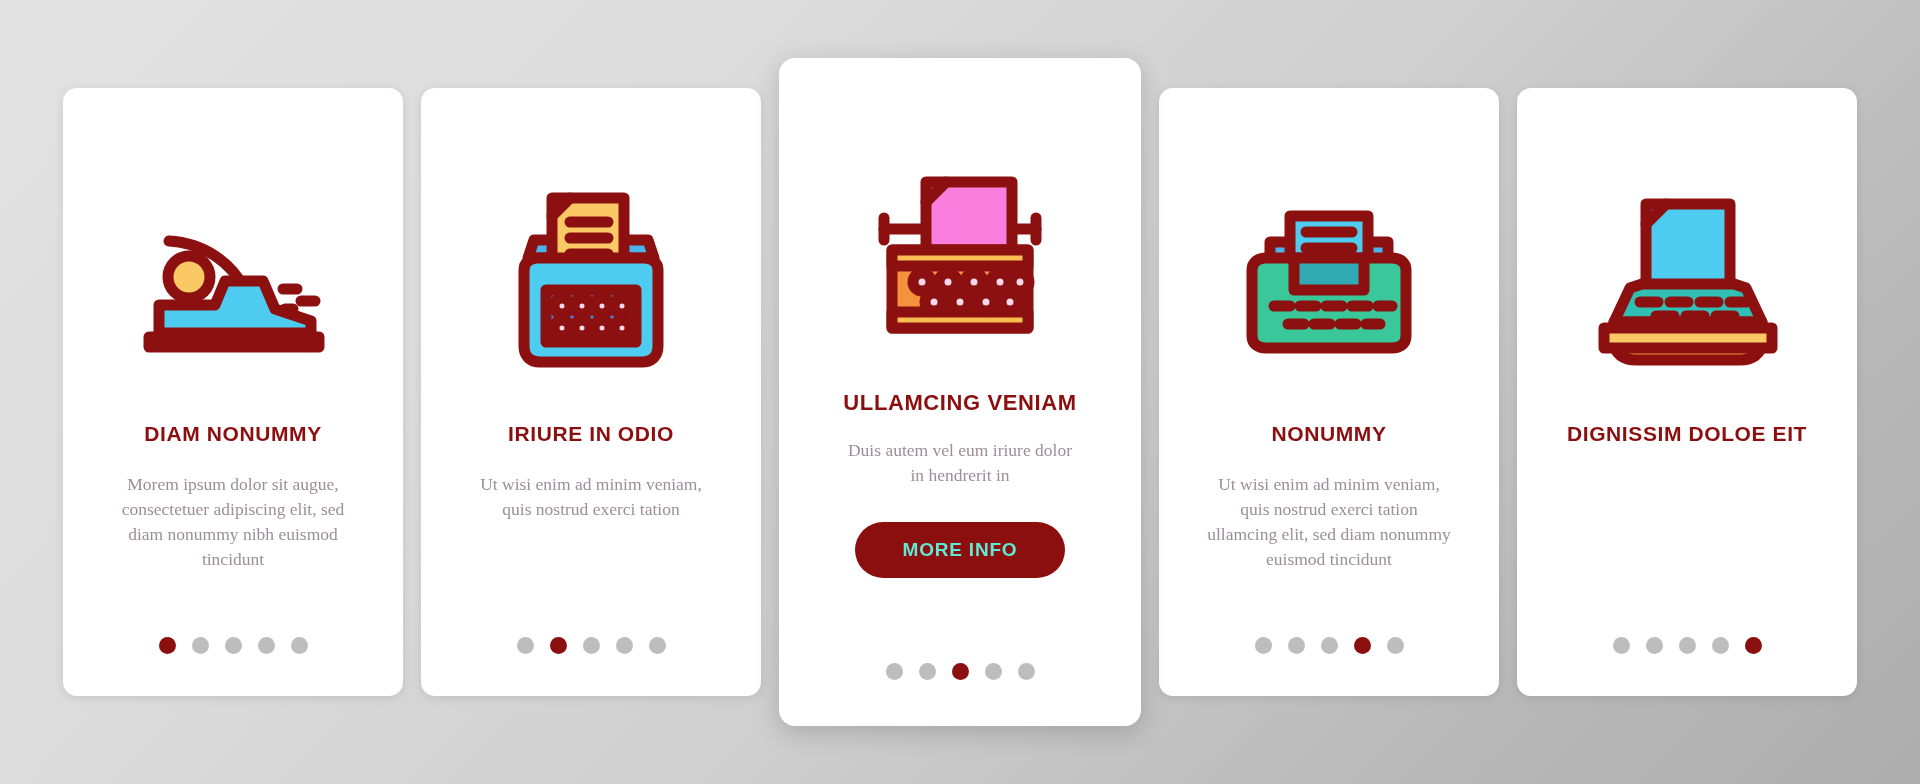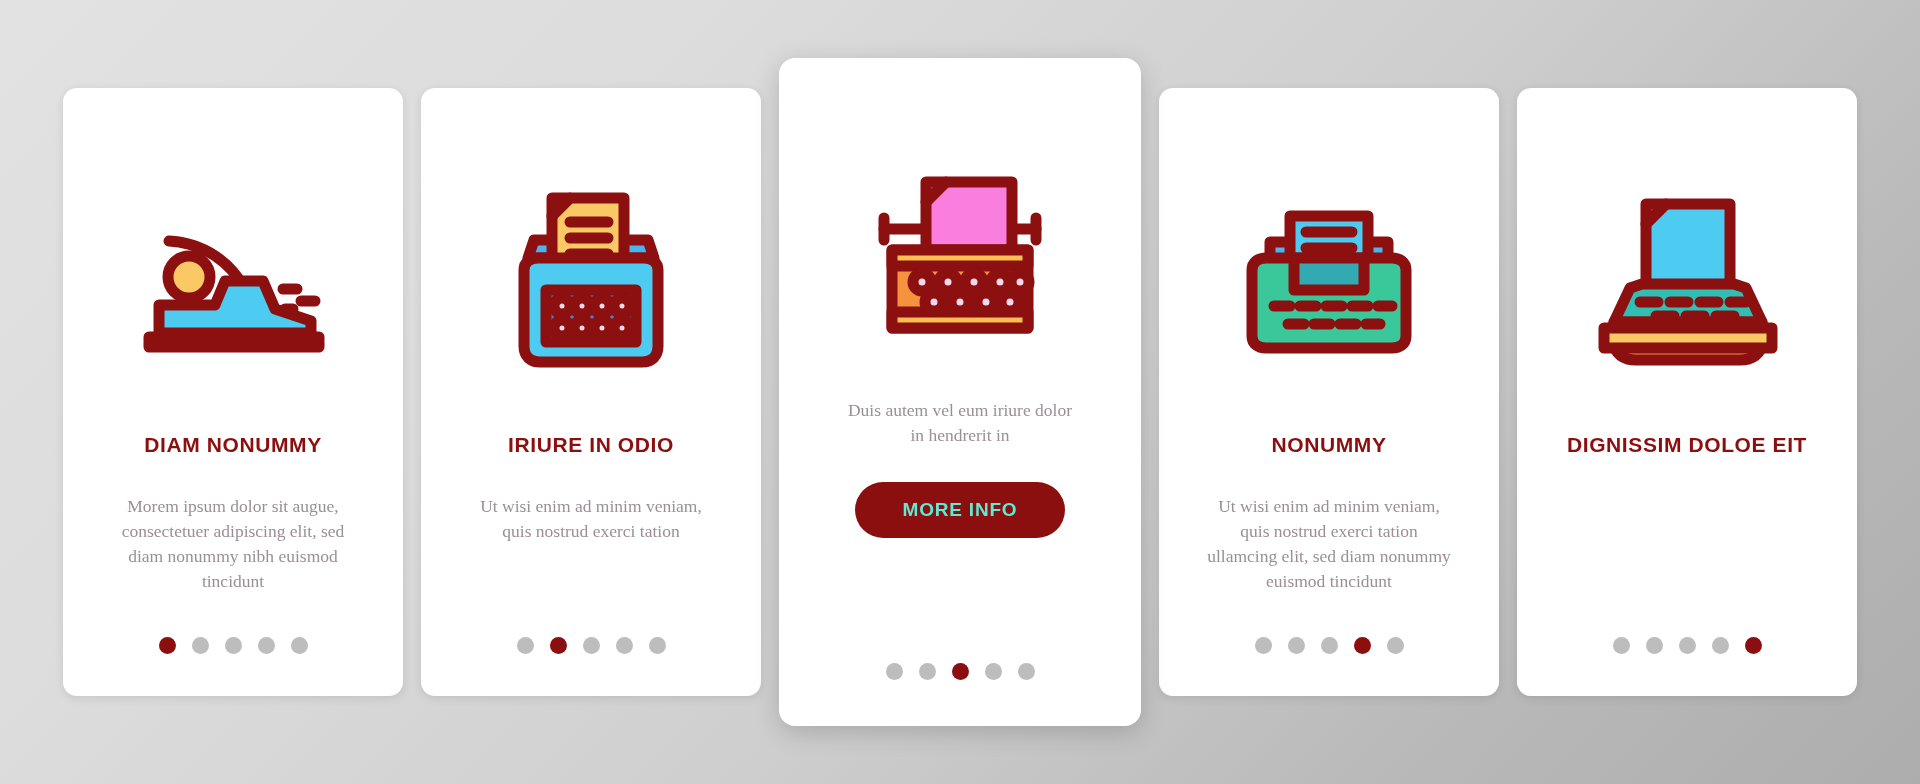--- a/index.html
+++ b/index.html
@@ -40,21 +40,20 @@
     border-radius: 14px;
     display: flex;
     flex-direction: column;
     align-items: center;
     box-shadow: 0 2px 10px rgba(0,0,0,0.10);
   }
 
   .card.side {
     height: 608px;
     padding-top: 72px;
-    gap: 11px;
   }
 
   .card.featured {
     width: 362px;
     height: 668px;
     padding-top: 78px;
     border-radius: 16px;
     box-shadow: 0 6px 26px rgba(0,0,0,0.18);
     z-index: 5;
   }
@@ -208,20 +207,21 @@
           <circle cx="88" cy="116" r="9" fill="#f7d8ea"></circle>
           <circle cx="114" cy="116" r="9" fill="#f7d8ea"></circle>
           <circle cx="140" cy="116" r="9" fill="#f7d8ea"></circle>
           <circle cx="160" cy="116" r="9" fill="#f7d8ea"></circle>
           <circle cx="74" cy="136" r="9" fill="#f7d8ea"></circle>
           <circle cx="100" cy="136" r="9" fill="#f7d8ea"></circle>
           <circle cx="126" cy="136" r="9" fill="#f7d8ea"></circle>
           <circle cx="150" cy="136" r="9" fill="#f7d8ea"></circle>
         </svg>
       </div>
+      <div class="card-title">ULLAMCING VENIAM</div>
       <div class="card-body">Duis autem vel eum iriure dolor in hendrerit in</div>
       <button class="cta-button">MORE INFO</button>
       <div class="dots">
         <span class="dot"></span>
         <span class="dot"></span>
         <span class="dot active"></span>
         <span class="dot"></span>
         <span class="dot"></span>
       </div>
     </div>

